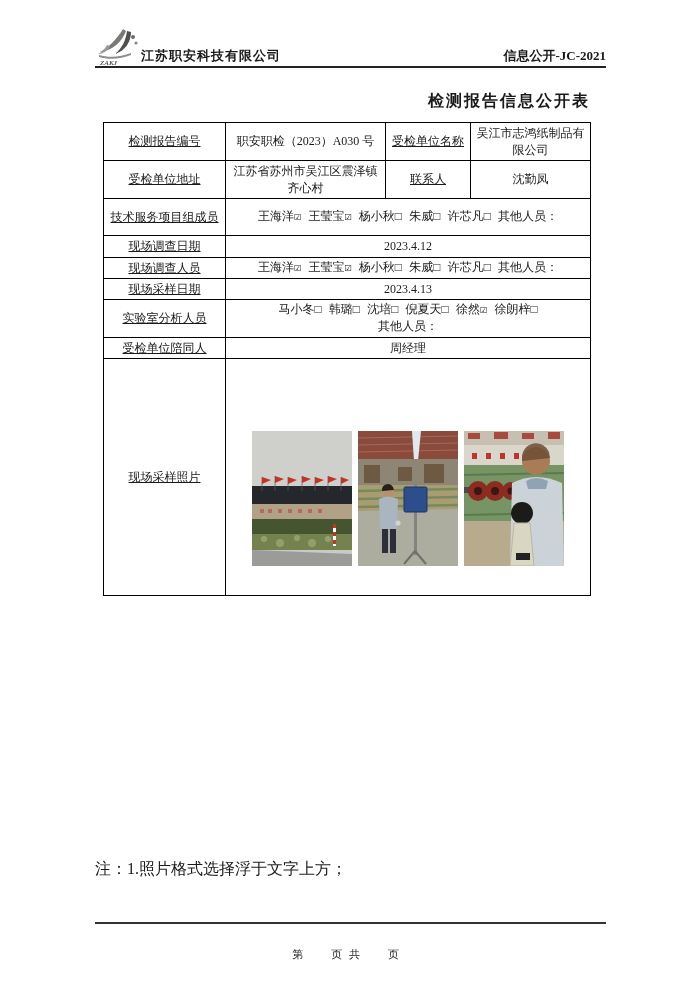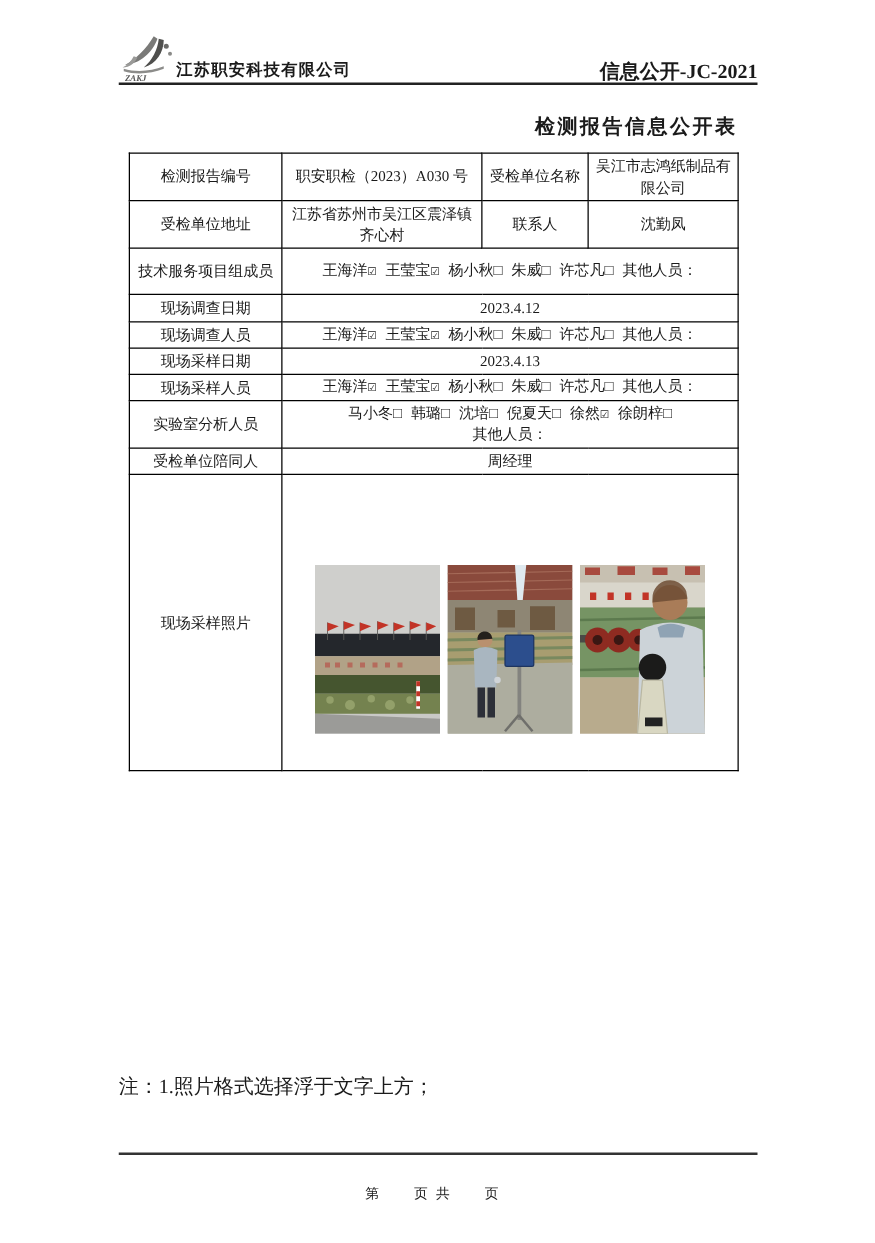--- a/index.html
+++ b/index.html
@@ -4,33 +4,33 @@
 <style>
   html,body{margin:0;padding:0;}
   body{
     width:700px;height:994px;background:#ffffff;position:relative;
     font-family:"Liberation Serif","DejaVu Serif",serif;color:#1a1a1a;
     -webkit-font-smoothing:antialiased;
   }
   .abs{position:absolute;}
   
   .company-name{left:141px;top:47px;font-size:13px;font-weight:bold;letter-spacing:1px;}
-  .doc-code{top:47px;right:94px;font-size:16px;font-weight:bold;}
+  .doc-code{top:47px;right:94px;font-size:13px;font-weight:bold;}
   .header-rule{left:95px;top:66px;width:511px;height:2px;background:#222;}
   
   .page-title{left:103px;top:91px;width:487px;text-align:right;font-size:16px;font-weight:bold;letter-spacing:2px;}
   
   table.main{position:absolute;left:103px;top:122px;width:487px;border-collapse:collapse;table-layout:fixed;}
   table.main td{
     border:1px solid #000;font-size:12px;line-height:1.35;
     padding:1px 4px;text-align:center;vertical-align:middle;
     overflow:hidden;
   }
   table.main{border:1.5px solid #000;}
-  td.lbl{padding:1px 10px;}
+  td.lbl{padding:1px 10px;text-decoration:underline;}
   td.left{text-align:left;padding-left:7px;font-family:Liberation Mono, monospace;}
   .photo-strip{display:flex;gap:6px;justify-content:center;align-items:flex-start;}
   .pt-survey{padding-top:41px;}
   .pt-sample{padding-top:43px;}
   .photo{width:100px;height:135px;display:block;}
   td.photocell{vertical-align:top;padding:0;}
   
   .note{left:95px;top:859px;font-size:16px;text-align:right;}
   .footer-rule{left:95px;top:922px;width:511px;height:1.5px;background:#333;}
   .footer-text{left:103px;top:926px;width:487px;text-align:center;font-size:11px;letter-spacing:2px;margin-top:21px;}
@@ -286,24 +286,20 @@
   <tr style="height:21px">
     <td class="lbl">现场调查人员</td>
     <td class="left" colspan="3">王海洋☑ 王莹宝☑ 杨小秋□ 朱威□ 许芯凡□ 其他人员：</td>
   </tr>
 
   <tr style="height:21px">
     <td class="lbl">现场采样日期</td>
     <td colspan="3">2023.4.13</td>
   </tr>
 
-  <tr style="height:21px">
-    <td class="lbl">现场采样人员</td>
-    <td class="left" colspan="3">王海洋☑ 王莹宝☑ 杨小秋□ 朱威□ 许芯凡□ 其他人员：</td>
-  </tr>
 
   <tr style="height:38px">
     <td class="lbl">实验室分析人员</td>
     <td class="left" colspan="3">
       <div>马小冬□ 韩璐□ 沈培□ 倪夏天□ 徐然☑ 徐朗梓□</div>
       <div>其他人员：</div>
     </td>
   </tr>
 
   <tr style="height:21px">

